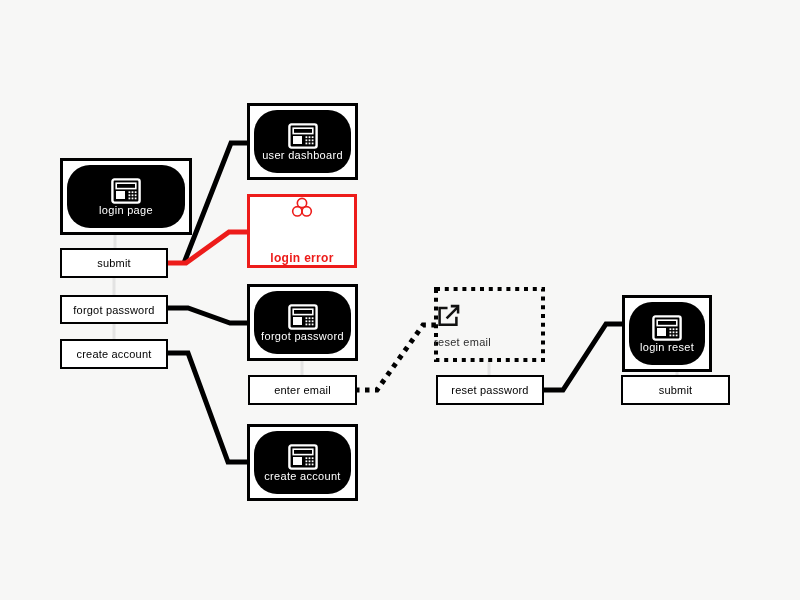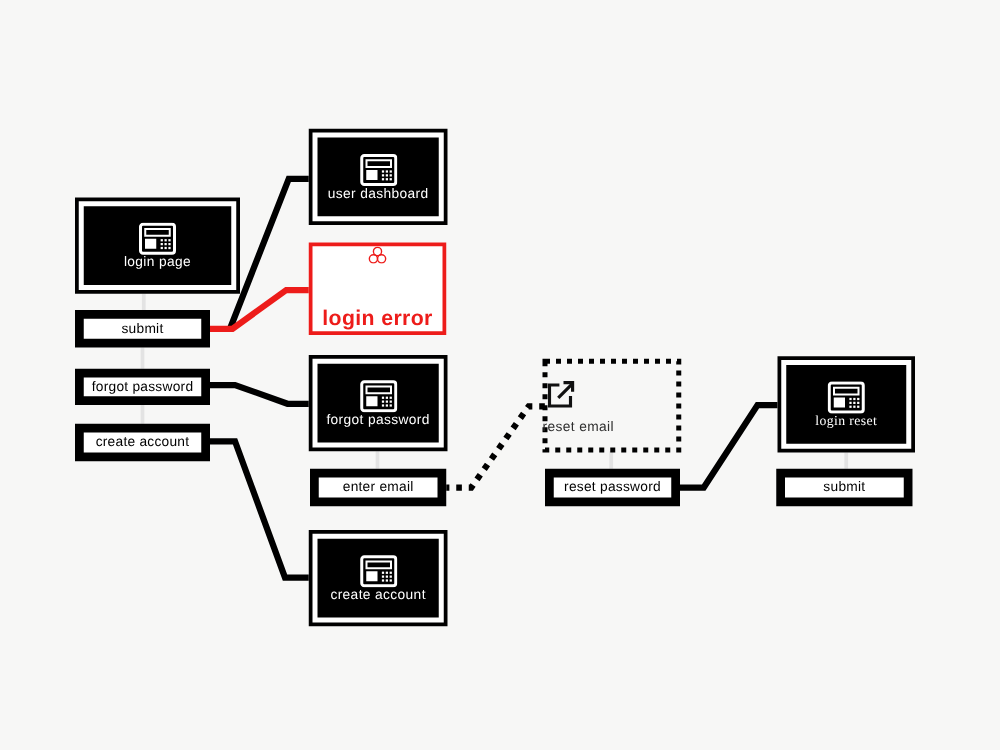--- a/index.html
+++ b/index.html
@@ -8,37 +8,37 @@
     background:#f7f7f6; overflow:hidden;
     font-family:"Liberation Sans", sans-serif;
   }
   .wires { position:absolute; left:0; top:0; }
   .screen {
     position:absolute; box-sizing:border-box;
     border:3px solid #000; background:#fff; padding:4px;
   }
   .screen-inner {
     width:100%; height:100%; background:#000;
-    display:flex; flex-direction:column; align-items:center; justify-content:center; gap:0;
+    display:flex; flex-direction:column; align-items:center; justify-content:center; gap:0;border-radius:23px;
   }
   .screen-label { color:#fff; font-size:11px; font-weight:500; letter-spacing:0.3px; white-space:nowrap; }
   .error-node {
     position:absolute; box-sizing:border-box;
     border:3px solid #ed1c1a; background:#ffffff;
     display:flex; flex-direction:column; align-items:center; justify-content:center; gap:6px;
   }
-  .error-label { color:#ed1c1a; font-size:17px; font-weight:600; letter-spacing:0.3px;margin-top:28px; }
+  .error-label { color:#ed1c1a; font-size:12px; font-weight:600; letter-spacing:0.3px;margin-top:28px; }
   .dashed-node {
     position:absolute; box-sizing:border-box;
     display:flex; flex-direction:column; align-items:flex-start; justify-content:center; gap:7px;
   }
   .dashed-label { color:#2e2e2e; font-size:11px; font-weight:500; letter-spacing:0.3px; }
   .action {
     position:absolute; box-sizing:border-box;
-    background:#ffffff; border:7px solid #000000;
+    background:#ffffff; border:2px solid #000000;
     display:flex; align-items:center; justify-content:center;
     font-size:11px; color:#000; font-weight:500; letter-spacing:0.2px; white-space:nowrap;
   }
 </style>
 </head>
 <body>
 
 <div class="canvas">
 
   <svg class="wires" width="800" height="600" viewBox="0 0 800 600">
@@ -169,21 +169,21 @@
     <svg width="28" height="28" viewBox="0 0 30 30">
       <g fill="none" stroke="#111" stroke-width="2.7">
         <path d="M 14.5 7.5 H 6 V 25.5 H 24 V 17"></path>
         <path d="M 13.5 18.5 L 25.5 6.5"></path>
         <path d="M 18 5.5 H 25.8 V 13.3"></path>
       </g>
     </svg>
     <span class="dashed-label">reset email</span>
   </div>
 
-  <div class="screen" style="left:622px; top:285px; width:110px; height:77px;font-family:Liberation Serif, serif;">
+  <div class="screen" style="left:622px; top:295px; width:90px; height:77px;">
     <div class="screen-inner">
       <svg width="30" height="26" viewBox="0 0 30 26">
         <rect x="1.4" y="1.4" width="27.2" height="23.2" rx="2" fill="none" stroke="#fff" stroke-width="2.4"></rect>
         <rect x="5.2" y="5.2" width="19.6" height="5.4" fill="none" stroke="#fff" stroke-width="1.6"></rect>
         <rect x="5" y="13" width="9" height="8" fill="#fff"></rect>
         <g fill="#fff">
           <rect x="17.5" y="13.3" width="1.8" height="1.8"></rect>
             <rect x="20.6" y="13.3" width="1.8" height="1.8"></rect>
             <rect x="23.7" y="13.3" width="1.8" height="1.8"></rect>
           <rect x="17.5" y="16.4" width="1.8" height="1.8"></rect>

